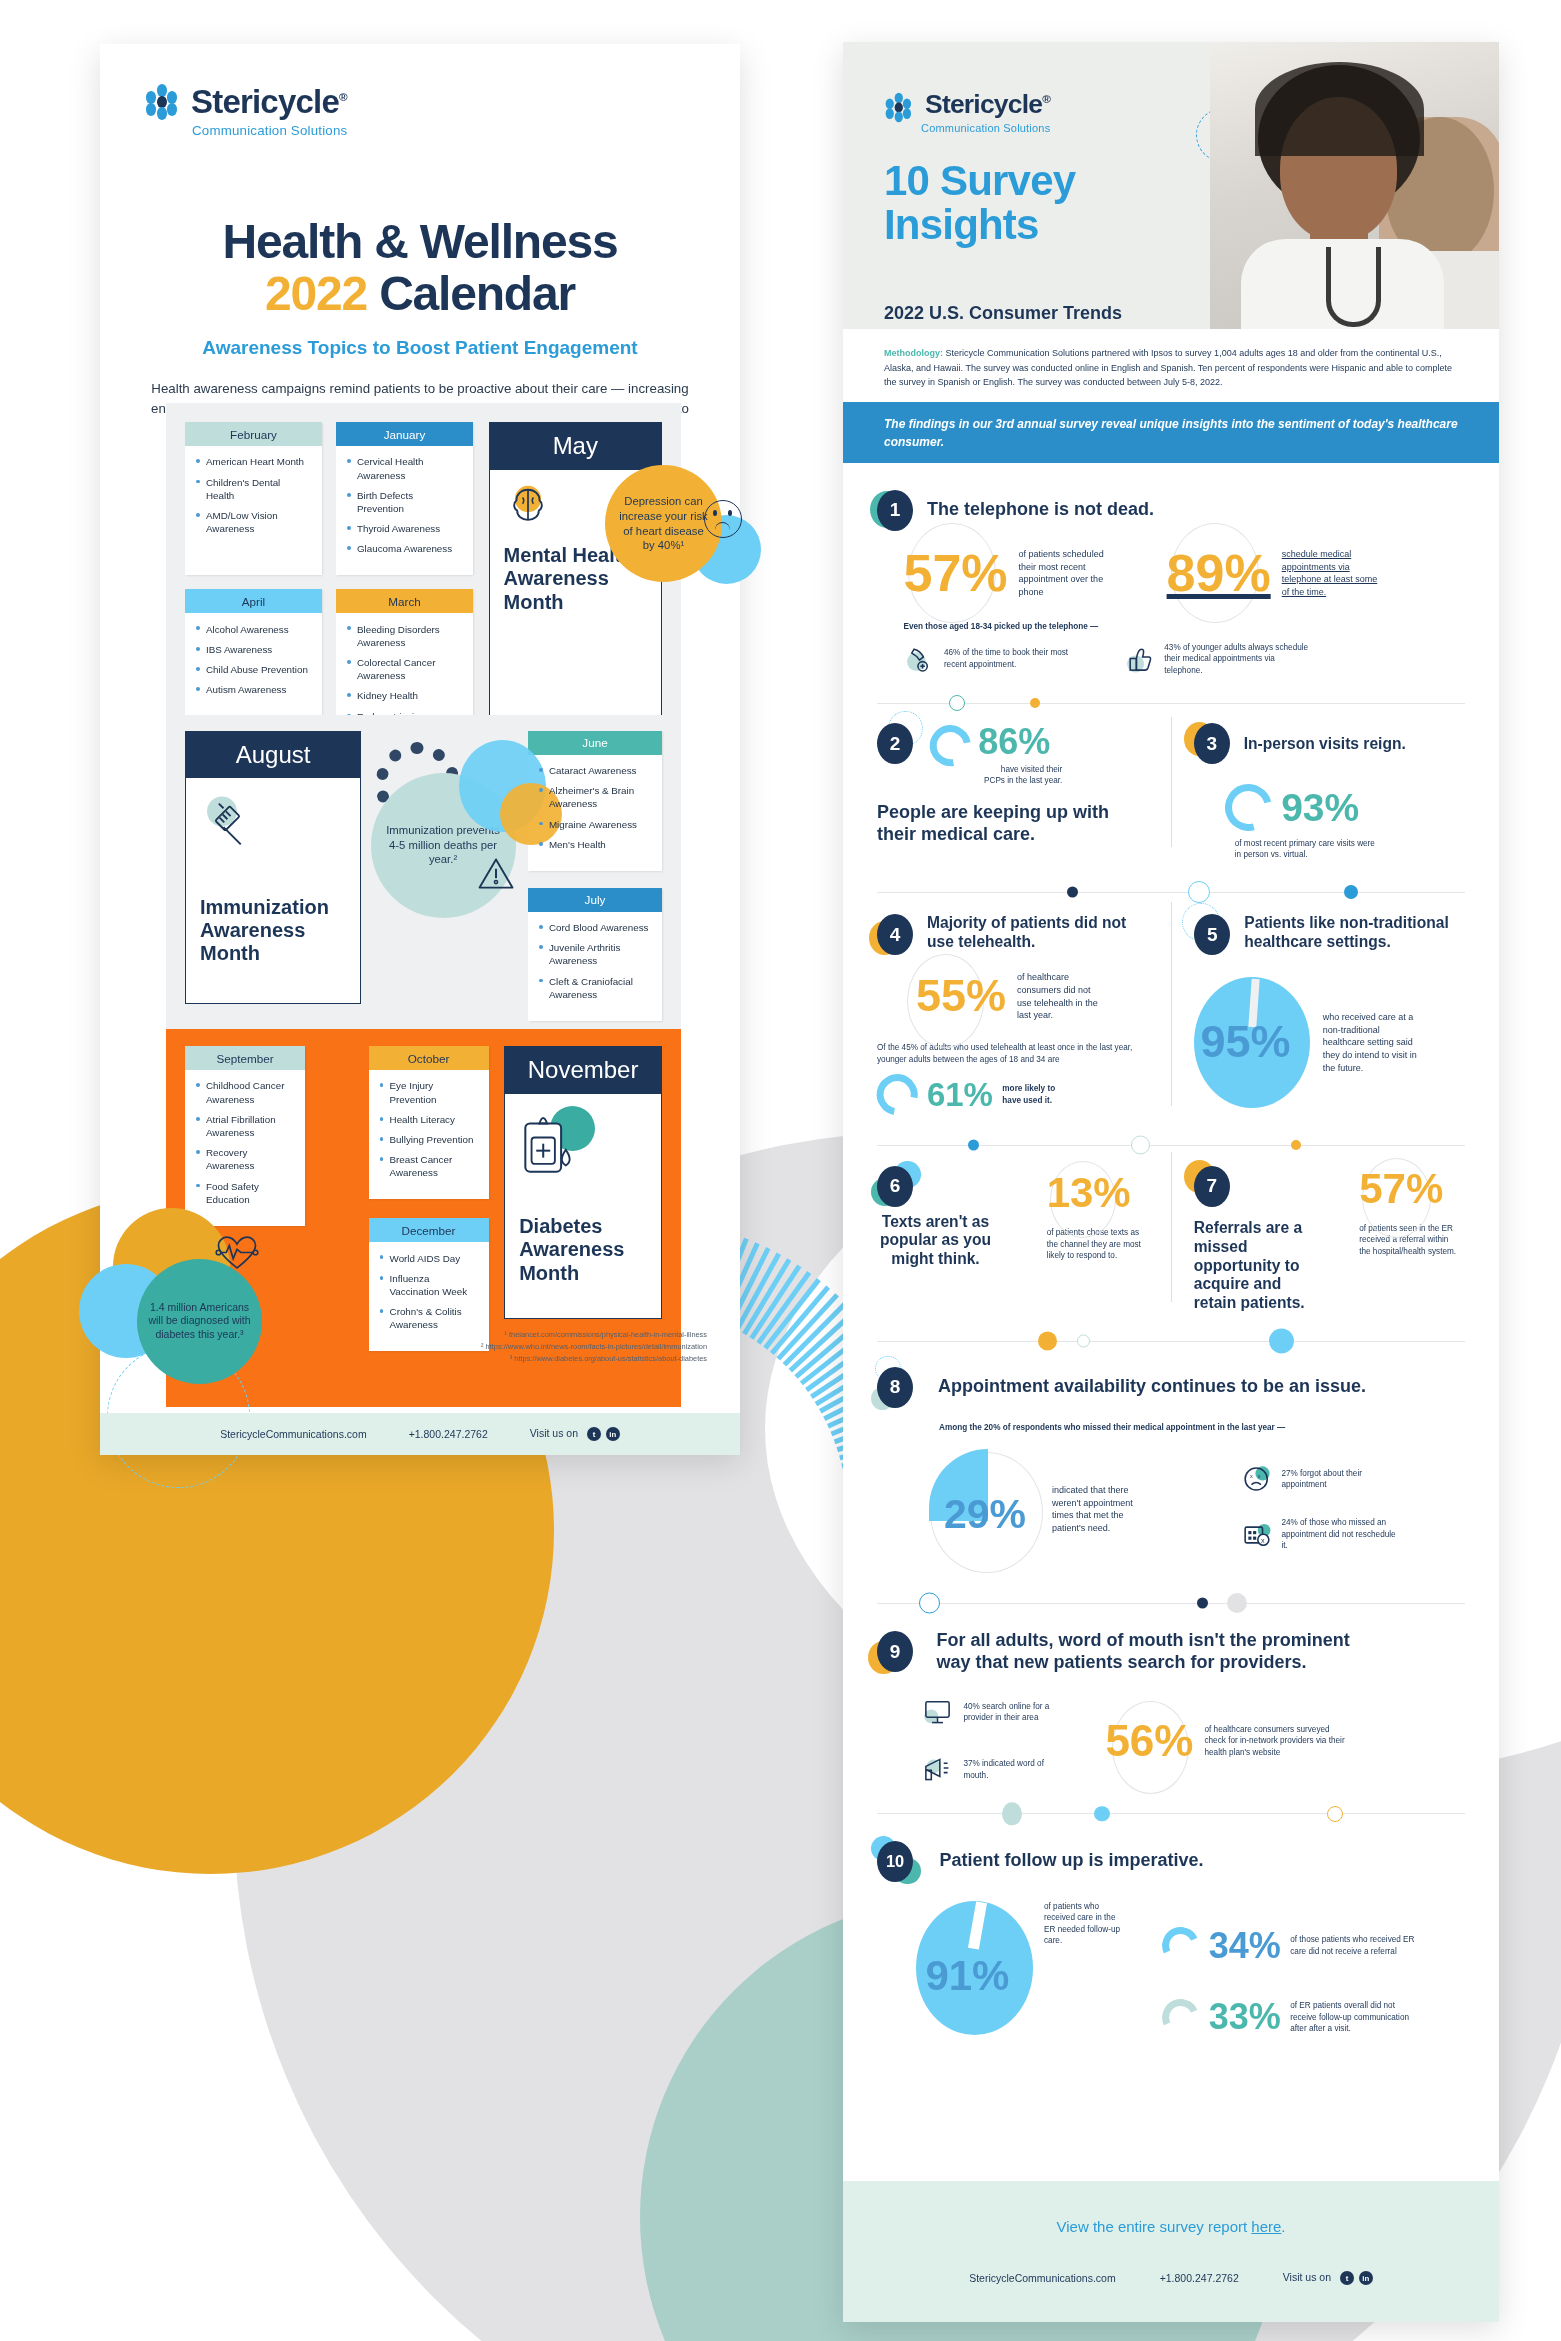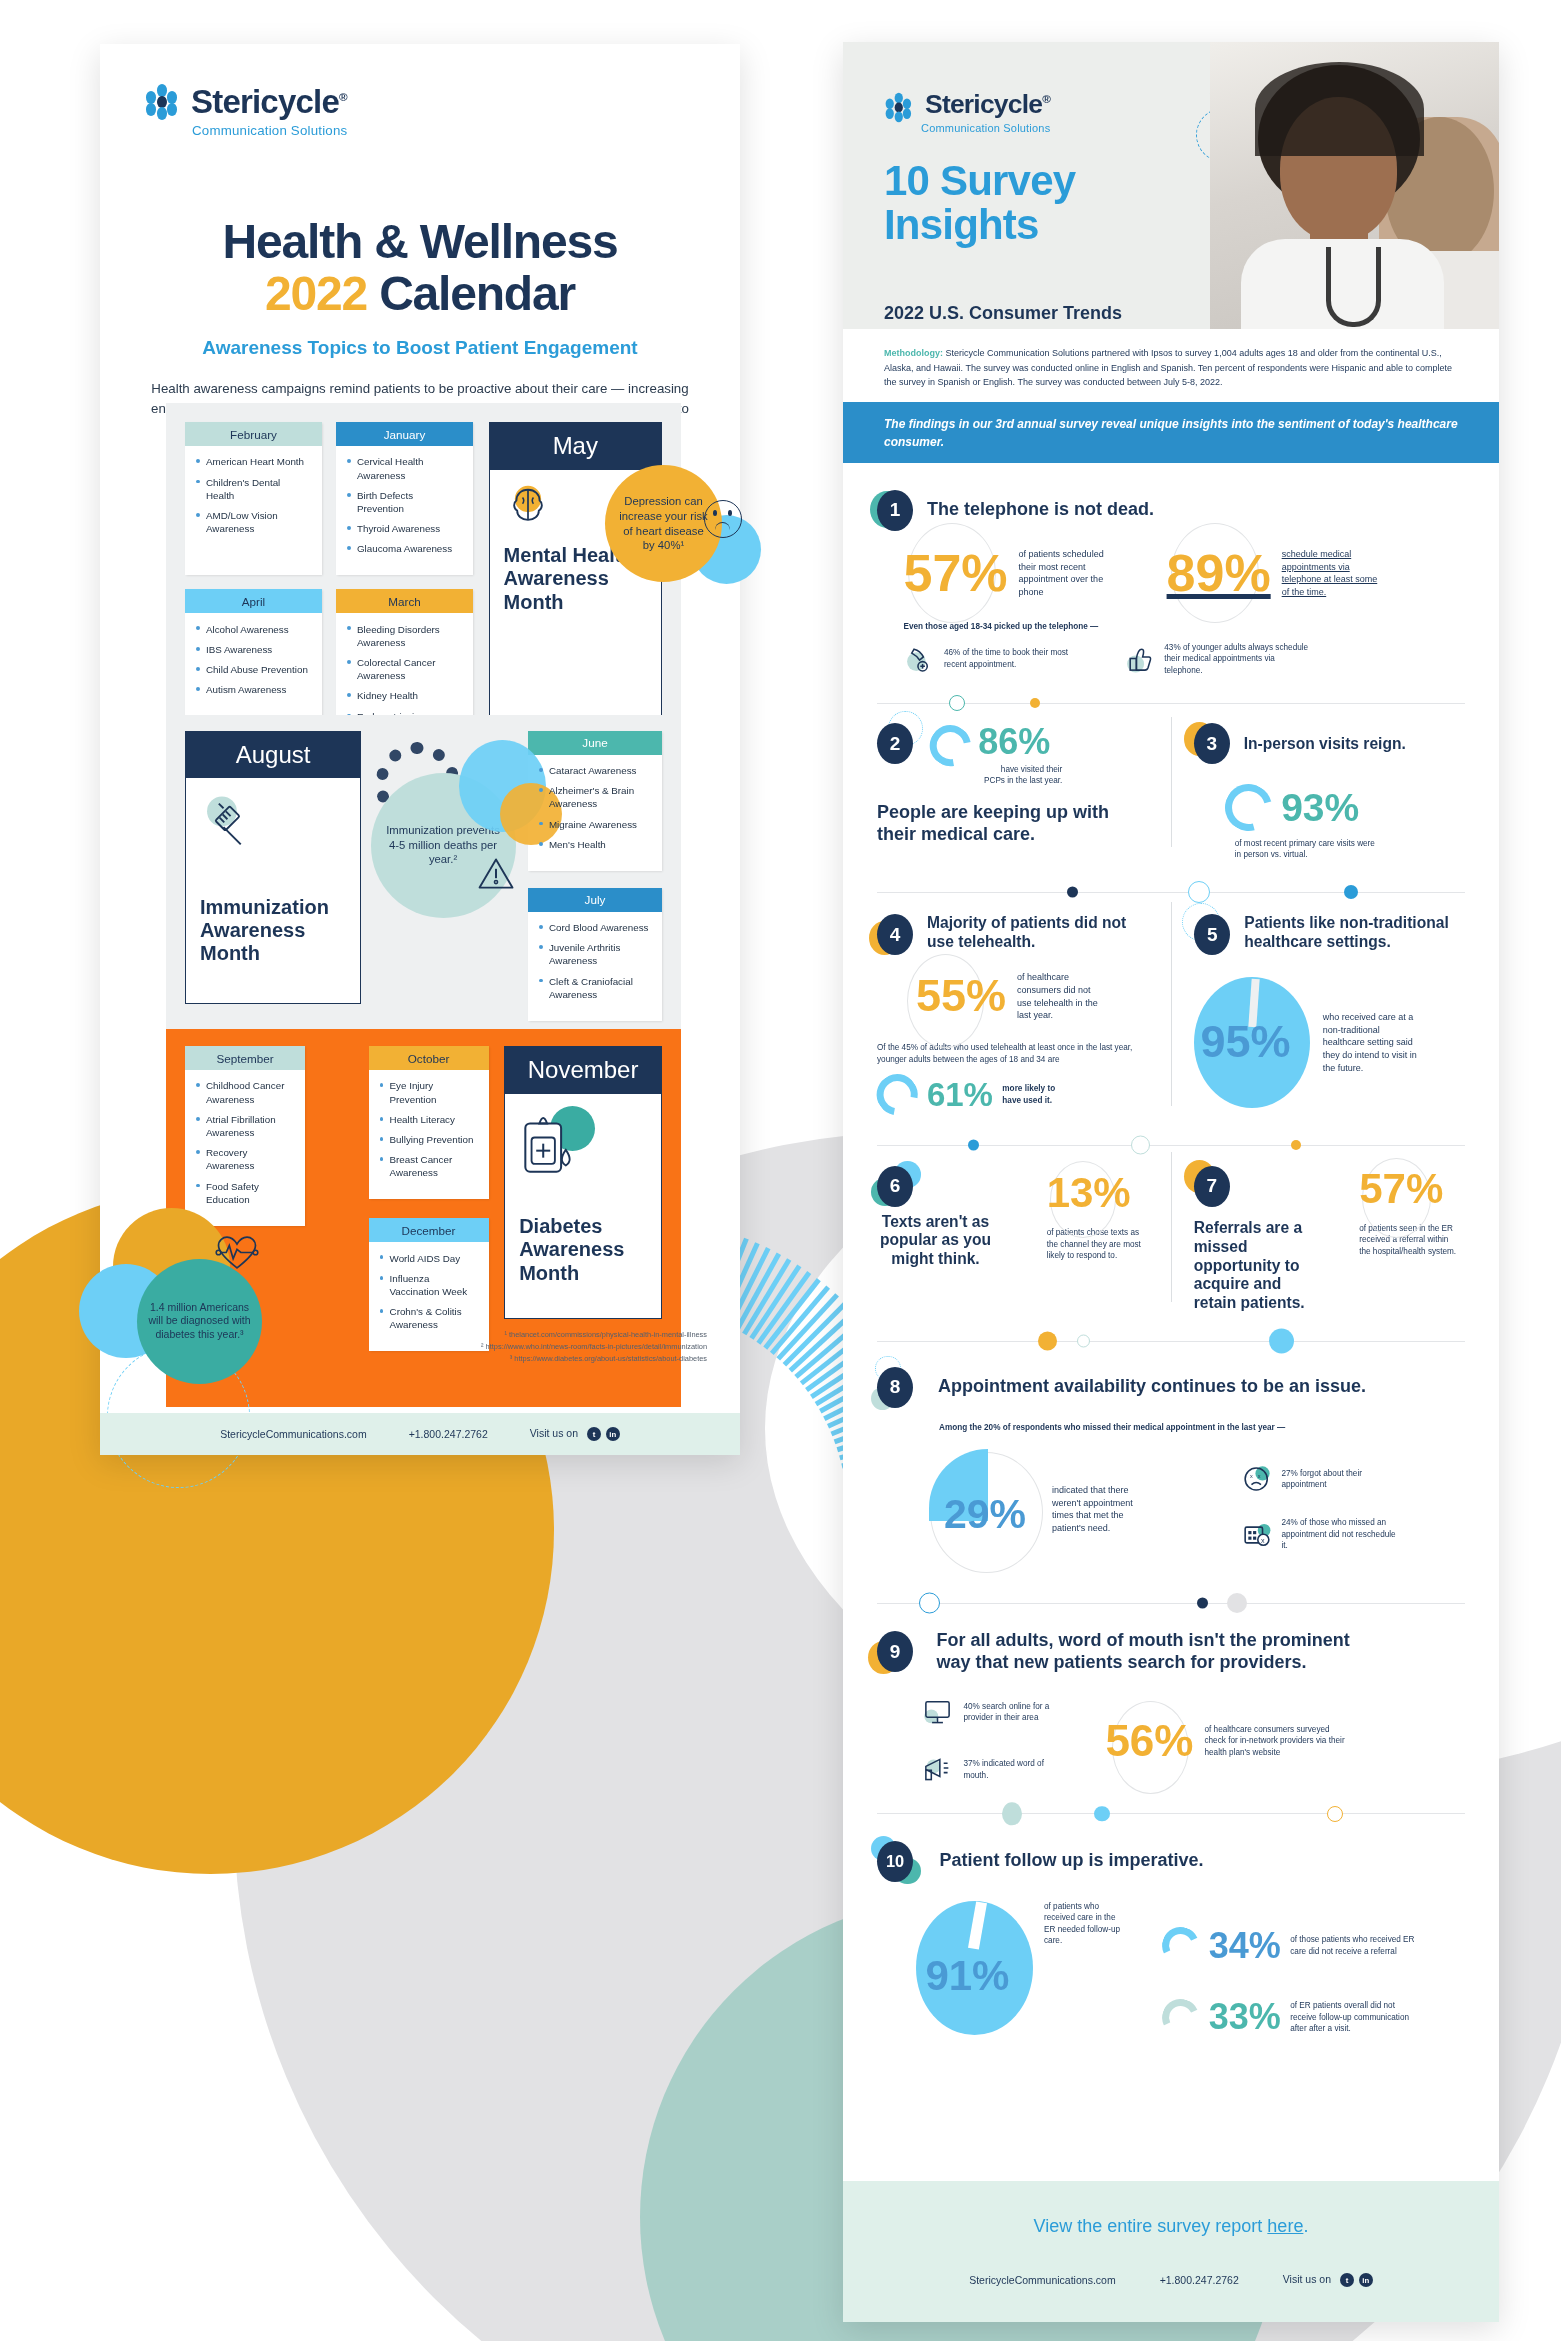--- a/index.html
+++ b/index.html
@@ -101,21 +101,21 @@
   .big.blu{color:#4a9ad4;}
   .big.tl{color:#4cb7ad;}
   .cap{font-size:9px;line-height:1.42;color:#1d3557;}
   .tiny{font-size:8.2px;line-height:1.4;color:#1d3557;}
   .divline{position:absolute;top:0;bottom:0;width:0.8px;background:#dcdfe2;}
   .dotrule{position:relative;height:0.8px;background:#e3e5e8;margin:0 34px;}
   .dotrule i{position:absolute;border-radius:50%;top:50%;transform:translateY(-50%);}
   .ring{border-radius:50%;border:7px solid #6dcff6;}
   .pieblue{border-radius:50%;background:#6dcff6;}
   .rfooter{position:absolute;left:0;right:0;bottom:0;height:141px;background:#dff0ea;display:flex;flex-direction:column;align-items:center;justify-content:center;gap:36px;}
-  .rflink{font-size:18px;color:#2b9cd8;}
+  .rflink{font-size:15px;color:#2b9cd8;}
   .rflink u{text-decoration:underline;}
   .rfrow{display:flex;gap:44px;font-size:10.5px;color:#1d3557;align-items:center;}
 </style>
 </head>
 <body>
 
 <div class="bg">
   <div class="bg-grey"></div>
   <div class="bg-white-wave"></div>
   <div class="bg-orange"></div>

